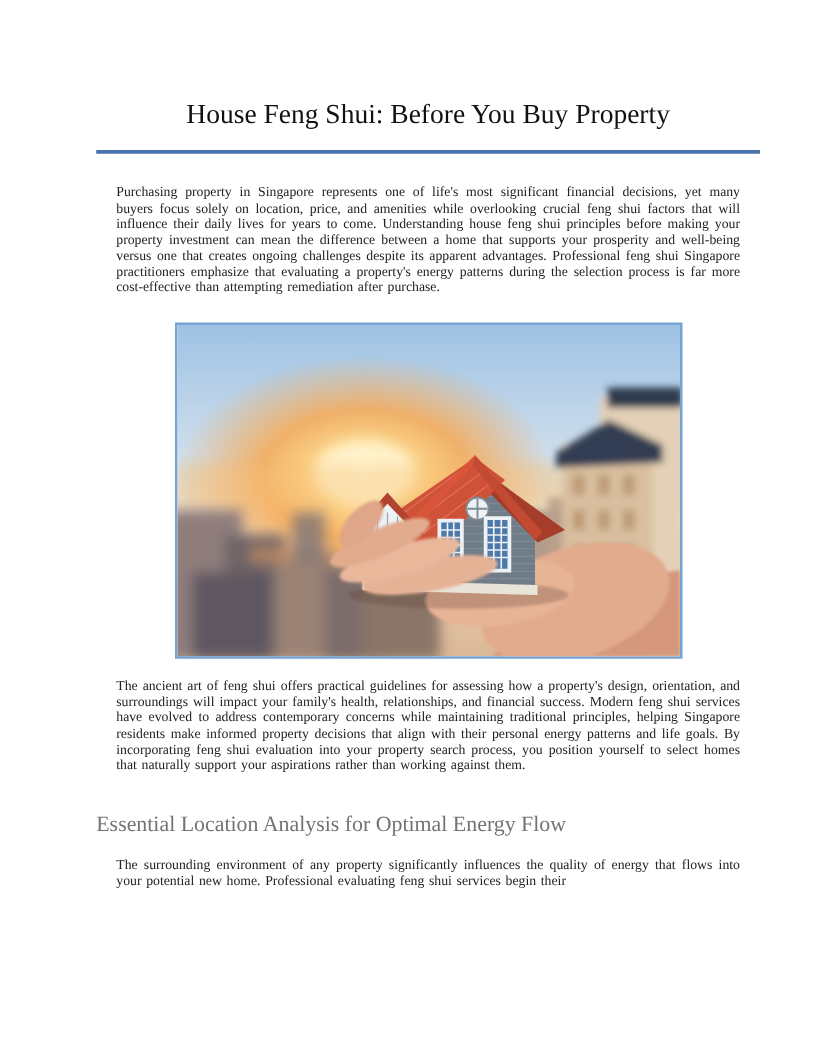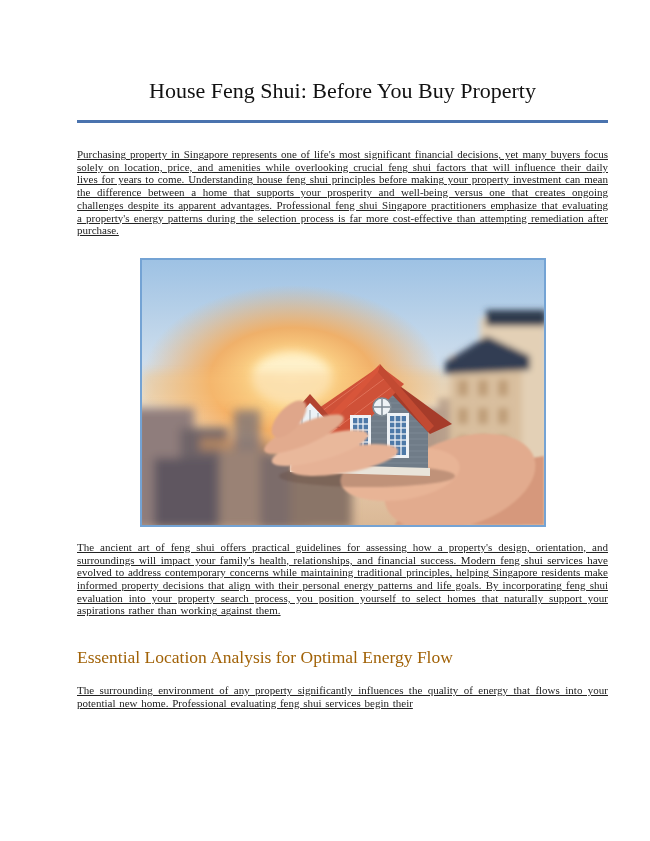--- a/index.html
+++ b/index.html
@@ -20,44 +20,43 @@
     font-weight:400;
     text-align:center;
     color:#111;
   }
   .title-divider{
     height:3px;
     margin-top:16px;
     border:none;
   }
   p.body-text{
-    margin:0;
+    margin:16px;
     font-size:11px;
     line-height:12.7px;
     text-align:justify;
     text-justify:inter-word;
     word-spacing:1px;
     color:#222;
-    text-decoration:underline;
   }
   p.first{margin-top:25px;}
   figure.hero{
     margin:21px auto 14px auto;
     width:402px;height:265px;
     border:2px solid #74a3d4;
     padding:0;
     line-height:0;
   }
   figure.hero svg{display:block;}
   h2.section-heading{
     margin:29px 0 0 0;
     font-size:17.5px;
     line-height:22px;
     font-weight:400;
-    color:#a16207;
+    color:#737373;
   }
   p.third{margin-top:16px;}
 </style>
 </head>
 <body>
 
 <div class="page">
 
   <h1 class="doc-title">House Feng Shui: Before You Buy Property</h1>
 

